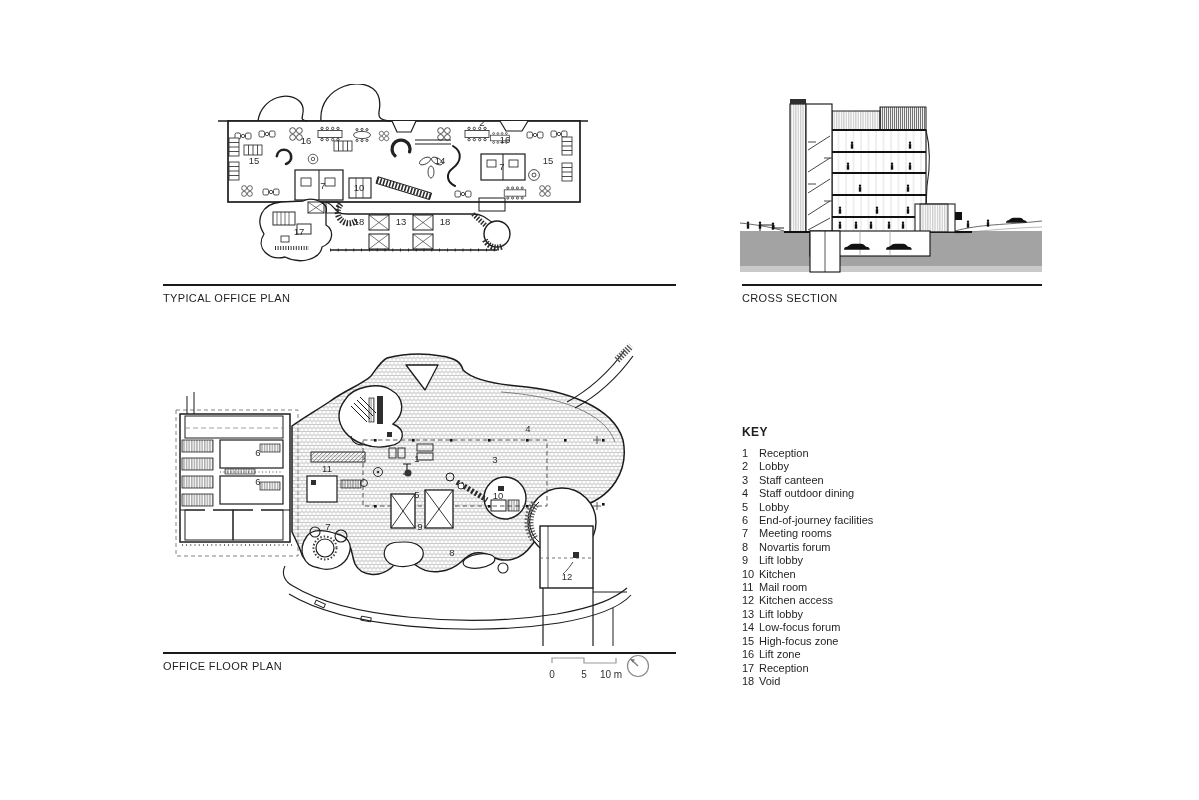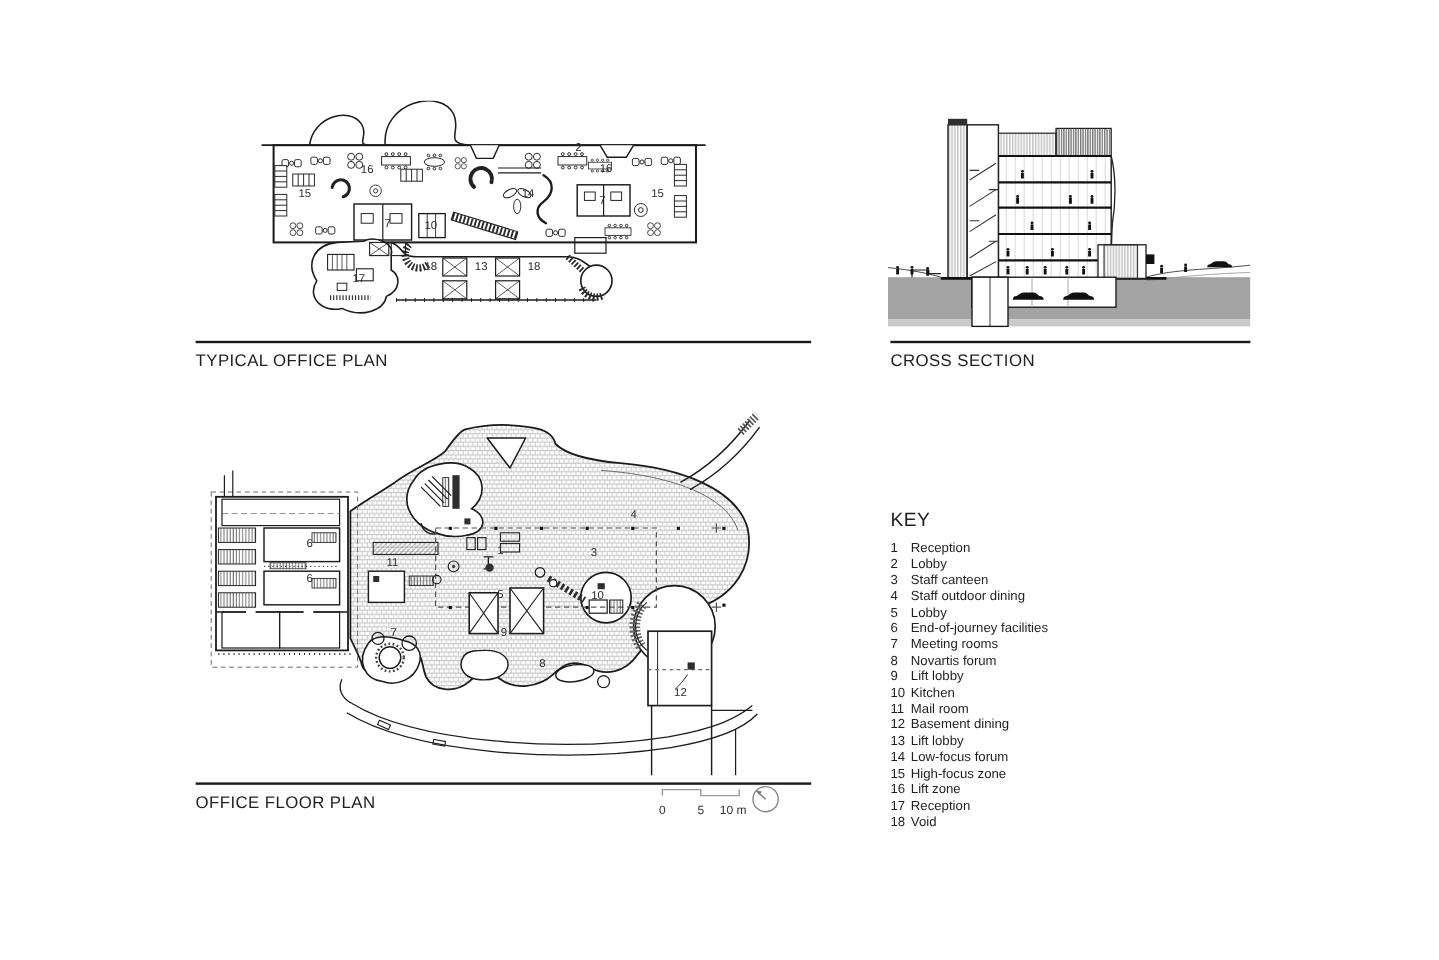--- a/index.html
+++ b/index.html
@@ -1,22 +1,22 @@
 <!DOCTYPE html>
 <html><head>
 <meta charset="utf-8">
 <style>
   html,body{margin:0;padding:0;background:#ffffff;}
   .sheet{position:relative;width:1199px;height:800px;background:#ffffff;overflow:hidden;
          font-family:"Liberation Sans",sans-serif;}
   .drawing{position:absolute;}
   .caption-rule{position:absolute;height:2px;background:#1a1a1a;}
-  .caption{position:absolute;font-size:14px;color:#1f1f1f;letter-spacing:.35px;}
+  .caption{position:absolute;font-size:11px;color:#1f1f1f;letter-spacing:.35px;}
   .key{position:absolute;left:742px;top:425px;width:310px;color:#1f1f1f;}
-  .key-heading{font-weight:normal;font-size:16px;letter-spacing:.45px;margin-bottom:8px;}
+  .key-heading{font-weight:bold;font-size:12px;letter-spacing:.45px;margin-bottom:8px;}
   .key-list{list-style:none;margin:0;padding:0;}
   .key-list li{display:flex;font-size:11px;line-height:13.4px;}
   .knum{width:17px;flex:none;}
   .scalebar{position:absolute;left:549px;top:652px;}
   .north{position:absolute;left:624px;top:652px;}
   svg{display:block;}
   text.anno{font-family:"Liberation Sans",sans-serif;font-size:9.5px;fill:#2d2d2d;}
   text.scl{font-family:"Liberation Sans",sans-serif;font-size:10px;fill:#333;}
 </style>
 </head>
@@ -492,21 +492,21 @@
         <li>
           <span class="knum">10</span>
           <span class="klab">Kitchen</span>
         </li>
         <li>
           <span class="knum">11</span>
           <span class="klab">Mail room</span>
         </li>
         <li>
           <span class="knum">12</span>
-          <span class="klab">Basement dining</span>
+          <span class="klab">Kitchen access</span>
         </li>
         <li>
           <span class="knum">13</span>
           <span class="klab">Lift lobby</span>
         </li>
         <li>
           <span class="knum">14</span>
           <span class="klab">Low-focus forum</span>
         </li>
         <li>

